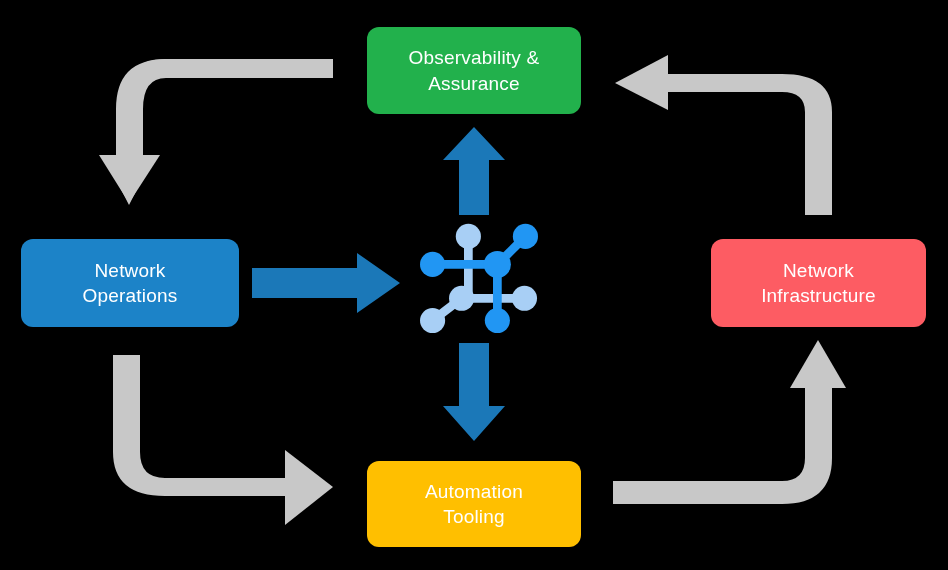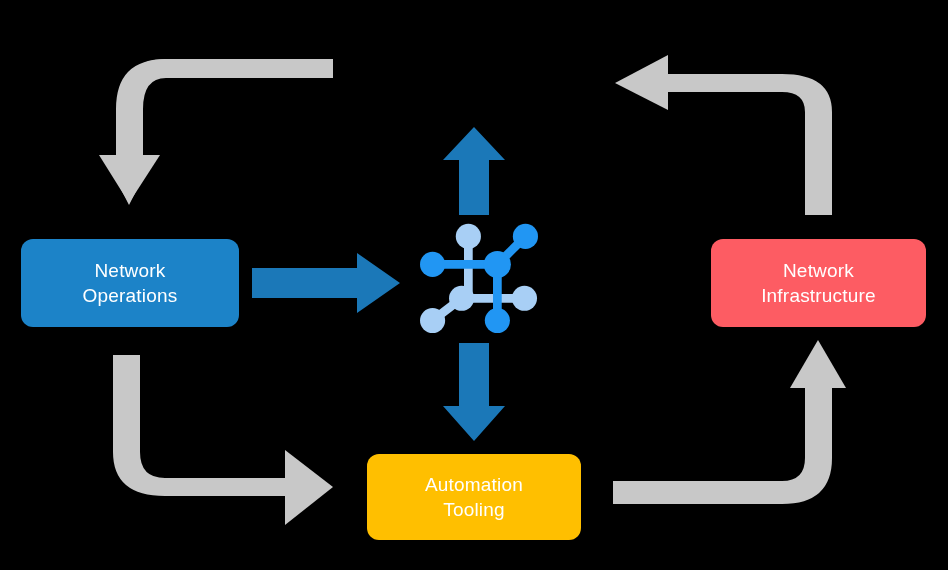--- a/index.html
+++ b/index.html
@@ -88,23 +88,25 @@
       <circle cx="43" cy="83" r="13" fill="#A8CFF5"></circle>
       <circle cx="108" cy="83" r="13" fill="#A8CFF5"></circle>
       <circle cx="13" cy="106" r="13" fill="#A8CFF5"></circle>
       <circle cx="13" cy="48" r="13" fill="#2196F3"></circle>
       <circle cx="80" cy="48" r="14" fill="#2196F3"></circle>
       <circle cx="109" cy="19" r="13" fill="#2196F3"></circle>
       <circle cx="80" cy="106" r="13" fill="#2196F3"></circle>
     </g>
   </svg>
 
+  <div class="node-box" id="box-observability" style="background: rgb(34, 177, 76);">Observability &amp;
+Assurance</div>
 
   <div class="node-box" id="box-operations" style="background: rgb(28, 131, 200);">Network
 Operations</div>
 
   <div class="node-box" id="box-infrastructure" style="background: rgb(253, 92, 99);">Network
 Infrastructure</div>
 
-  <div class="node-box" id="box-automation" style="background: rgb(255, 191, 0);">Automation
+  <div class="node-box" id="box-automation" style="background: rgb(255, 191, 0); margin-top: 7px;">Automation
 Tooling</div>
 
 </div>
 
 </body></html>

